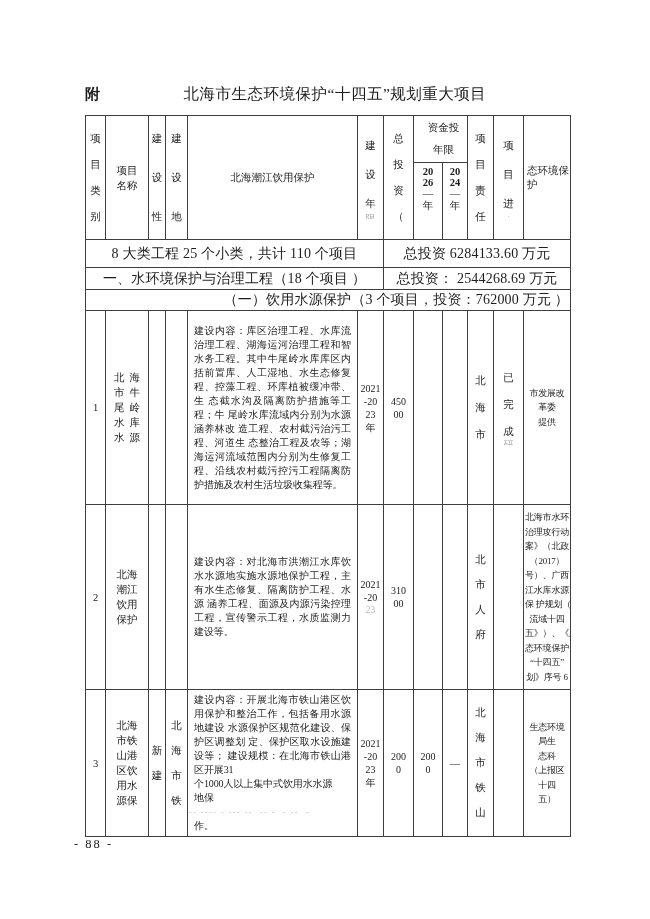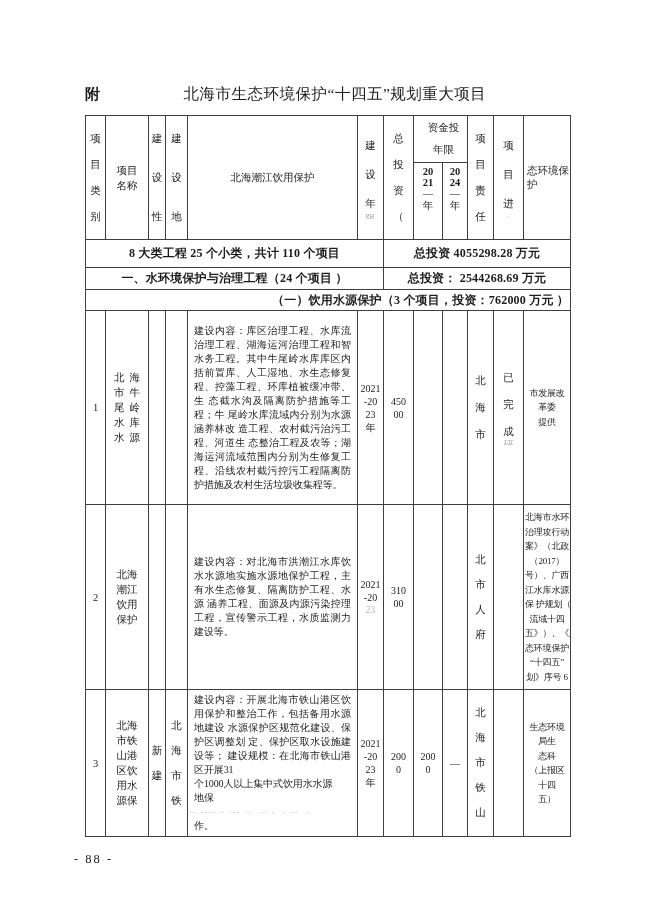--- a/index.html
+++ b/index.html
@@ -8,21 +8,21 @@
 
   
   #titlebar{position:absolute;left:85px;top:84px;width:485px;display:flex;align-items:baseline;}
   #doc-tag{font-size:15px;font-weight:bold;flex:0 0 auto;}
   #doc-title{flex:1 1 auto;text-align:center;font-size:15.5px;font-weight:normal;letter-spacing:.5px;}
 
   
   table{position:absolute;left:85px;top:115px;width:485px;border-collapse:collapse;table-layout:fixed;}
   td{border:1px solid #3f3f3f;vertical-align:middle;text-align:center;font-size:10.5px;padding:1px;overflow:hidden;}
   tr.hdr td{font-size:10.5px;}
-  .boldrow td{font-weight:bold;font-size:12px;letter-spacing:.2px;}
+  .boldrow td{font-weight:normal;font-size:14px;letter-spacing:.2px;}
   .leftcell{text-align:right;padding-left:6px;}
 
   
   .split{display:flex;flex-direction:column;align-items:center;}
   .vhead{justify-content:space-between;height:92px;padding:2px 0;}
   .yearhead{justify-content:flex-start;height:70px;font-size:10.5px;}
   .yearhead span:nth-child(-n+2){font-weight:bold;}
   .vmid{justify-content:center;gap:13px;}
   .vmid2{justify-content:center;gap:11px;}
   .vwrap{display:flex;flex-direction:column;align-items:center;justify-content:center;height:100%;}
@@ -44,21 +44,21 @@
   .tailline{text-align:left;}
 
   
   .numcell{white-space:pre;font-size:10px;line-height:13px;text-align:center;}
   .fade23{opacity:.35;font-size:9.5px;line-height:13px;}
 
   
   .srcbox{white-space:pre;font-size:9px;line-height:14.5px;text-align:center;letter-spacing:-.2px;}
 
   
-  #page-number{position:absolute;left:74px;top:837px;font-size:12.5px;letter-spacing:2px;margin-top:15px;}
+  #page-number{position:absolute;left:74px;top:837px;font-size:12.5px;letter-spacing:2px;}
 </style>
 </head>
 <body>
 
 <div id="page">
 
   <div id="titlebar">
     <span id="doc-tag">附</span>
     <span id="doc-title">北海市生态环境保护“十四五”规划重大项目</span>
   </div>
@@ -146,41 +146,41 @@
               </div>
               <span class="fadedot">·</span>
             </div>
       </td>
       <td rowspan="2" class="h-source"><span>态环境保护</span></td>
     </tr>
     <tr class="hdr" style="height:77px">
       <td>
             <div class="split yearhead">
               <span>20</span>
-              <span>21</span>
+              <span>26</span>
               <span>—</span>
               <span>年</span>
             </div>
           </td>
       <td>
             <div class="split yearhead">
               <span>20</span>
               <span>24</span>
               <span>—</span>
               <span>年</span>
             </div>
           </td>
     </tr>
 
     <tr class="boldrow" style="height:28px">
       <td colspan="6">8 大类工程 25 个小类，共计 110 个项目</td>
-      <td colspan="6">总投资 4055298.28 万元</td>
+      <td colspan="6">总投资 6284133.60 万元</td>
     </tr>
     <tr class="boldrow" style="height:22px">
-      <td colspan="6">一、水环境保护与治理工程（24 个项目 ）</td>
+      <td colspan="6">一、水环境保护与治理工程（18 个项目 ）</td>
       <td colspan="6">总投资： 2544268.69 万元</td>
     </tr>
     <tr class="boldrow" style="height:21px">
       <td colspan="12" class="leftcell">（一）饮用水源保护（3 个项目，投资：762000 万元 ）</td>
     </tr>
 
     <tr style="height:194px">
       <td>1</td>
       <td>
             <div class="namebox njust">北海市牛尾岭水库水源</div>

